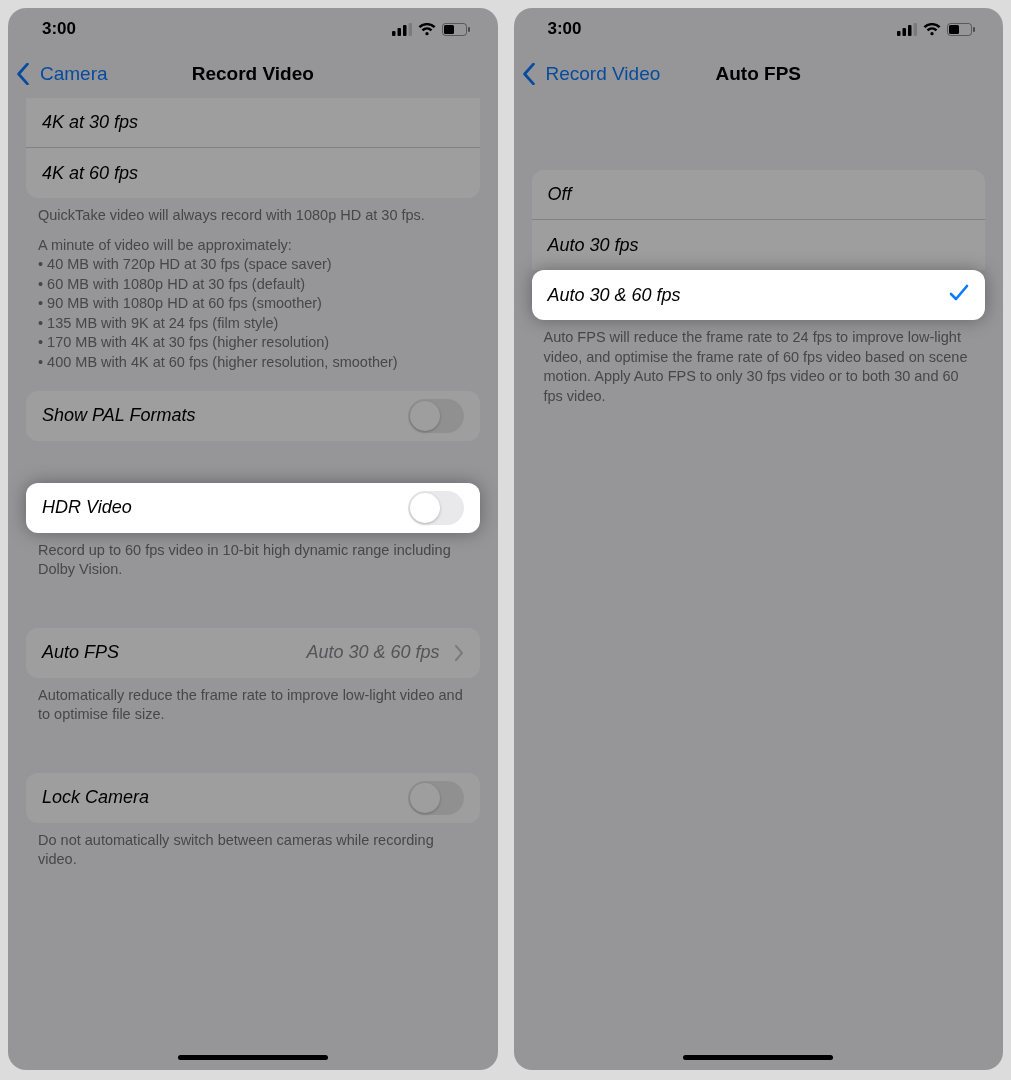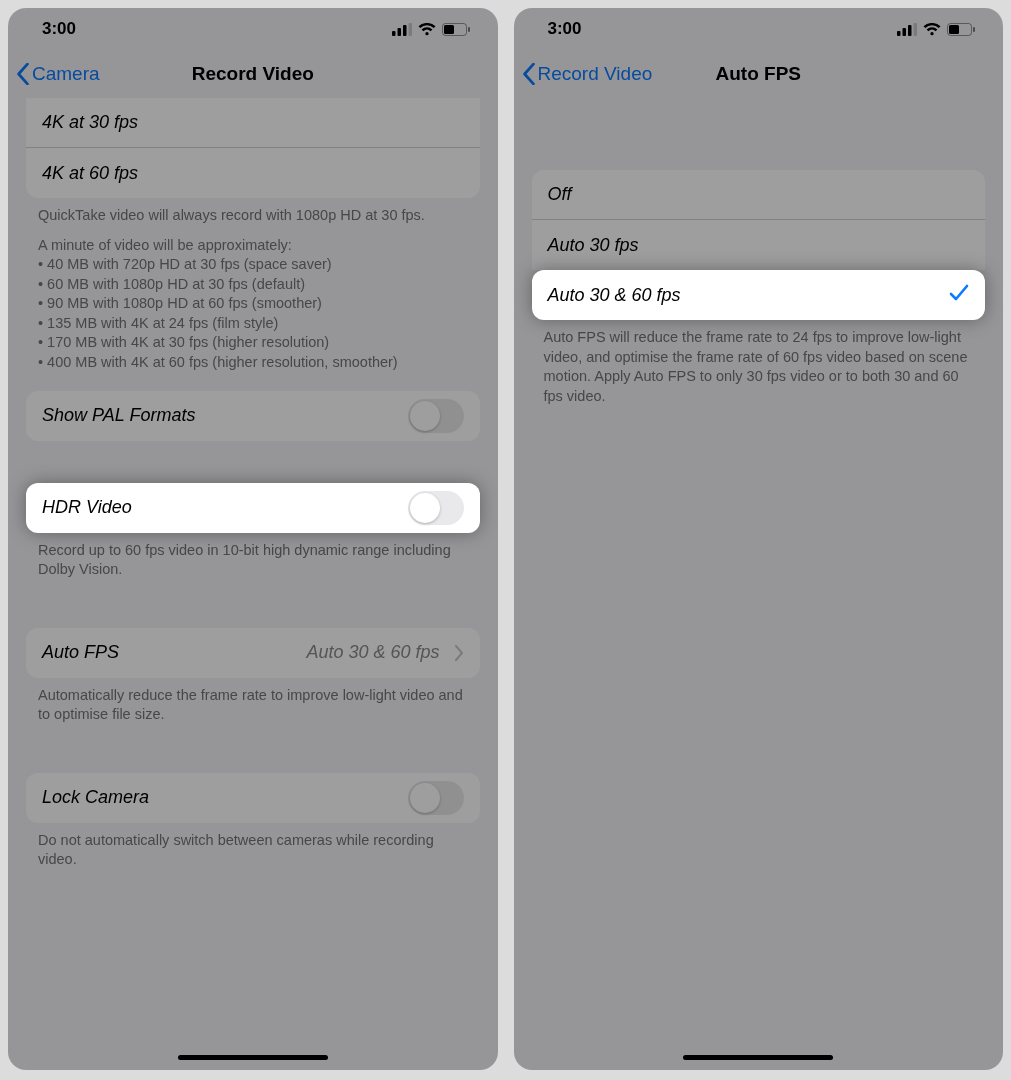--- a/index.html
+++ b/index.html
@@ -42,21 +42,21 @@
     position: relative;
     display: flex;
     align-items: center;
     padding: 0 8px;
   }
   .back-btn {
     display: flex;
     align-items: center;
     color: #0a7aff;
     font-size: 19px;
-    gap: 2px;
+    gap: 10px;
   }
   .back-chevron { width: 14px; height: 22px; }
   .nav-title {
     position: absolute;
     left: 50%;
     transform: translateX(-50%);
     font-size: 19px;
     font-weight: 600;
     color: #000;
   }
@@ -168,21 +168,21 @@
       <div class="row">
         <span>4K at 60 fps</span>
       </div>
     </div>
     <div class="footer-text">
       <span class="intro">QuickTake video will always record with 1080p HD at 30 fps.</span>
       <span>A minute of video will be approximately:</span><br>
       <span>• 40 MB with 720p HD at 30 fps (space saver)</span><br>
       <span>• 60 MB with 1080p HD at 30 fps (default)</span><br>
       <span>• 90 MB with 1080p HD at 60 fps (smoother)</span><br>
-      <span>• 135 MB with 4K at 24 fps (film style)</span><br>
+      <span>• 135 MB with 9K at 24 fps (film style)</span><br>
       <span>• 170 MB with 4K at 30 fps (higher resolution)</span><br>
       <span>• 400 MB with 4K at 60 fps (higher resolution, smoother)</span>
     </div>
 
     <div class="group">
       <div class="row">
         <span>Show PAL Formats</span>
         <div class="toggle">
             <div class="knob"></div>
           </div>

